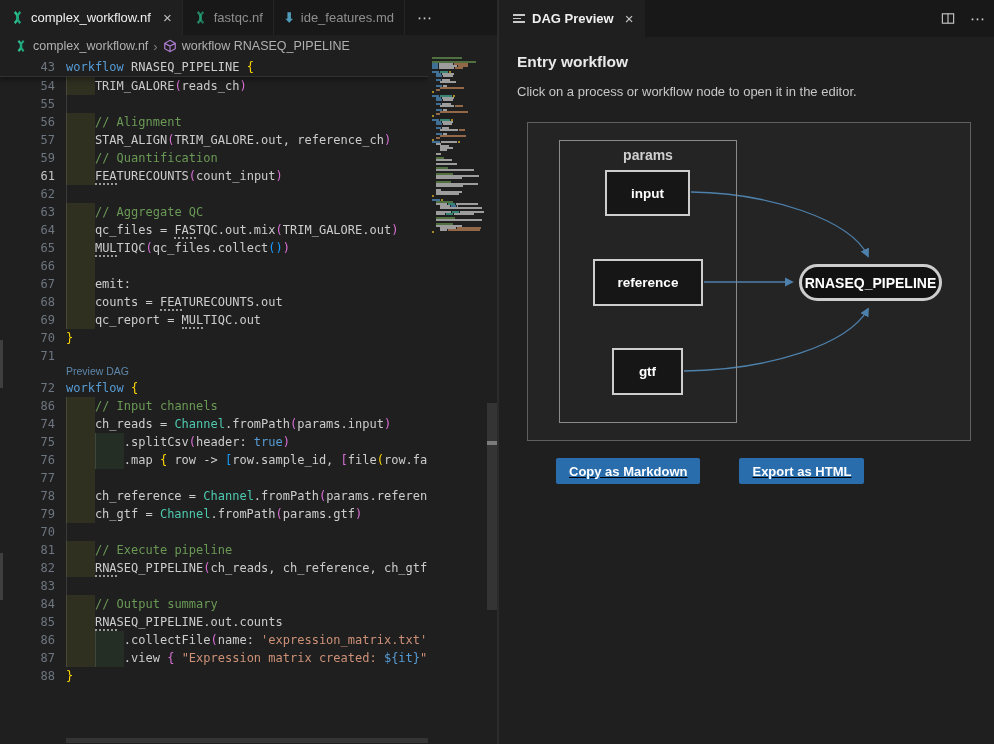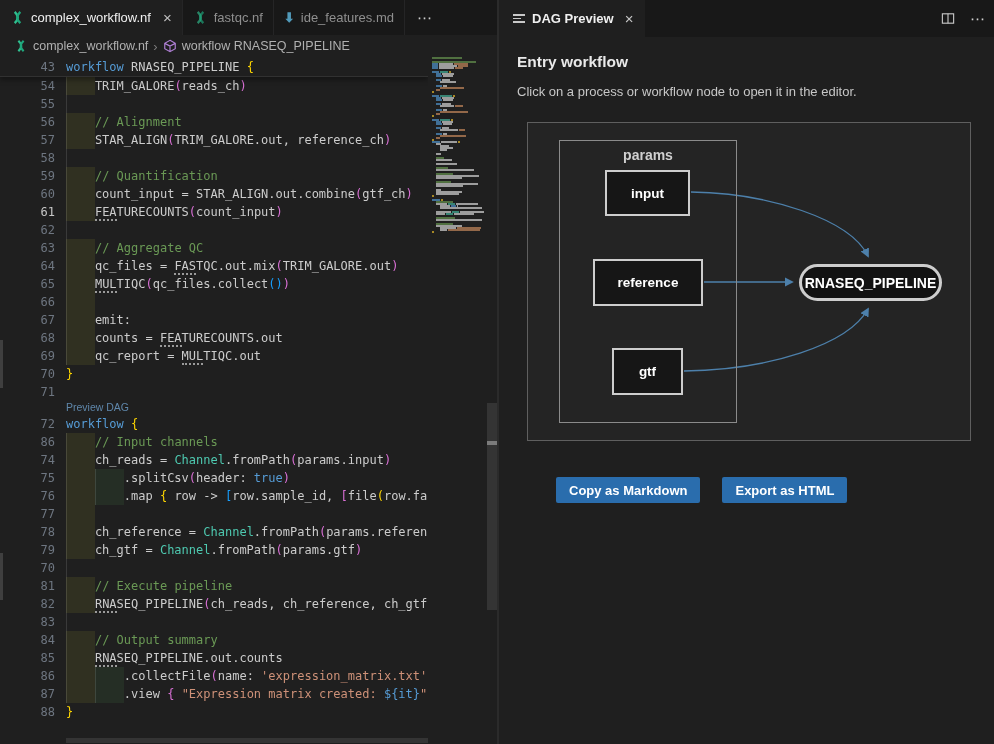--- a/index.html
+++ b/index.html
@@ -64,21 +64,21 @@
   .cluster-label { position:absolute; top:6px; left:0; width:100%; text-align:center;
                    font-size:14px; font-weight:700; color:#cfcfcf; }
   .dnode { position:absolute; background:#161616; border:2px solid #cdcdcd; color:#ffffff;
            display:flex; align-items:center; justify-content:center; font-size:13.5px; font-weight:600; cursor:pointer; }
   .n-input { left:77px; top:47px; width:85px; height:46px; }
   .n-reference { left:65px; top:136px; width:110px; height:47px; }
   .n-gtf { left:84px; top:225px; width:71px; height:47px; }
   .n-pill { left:271px; top:141px; width:143px; height:37px; border-width:3px; border-radius:20px;
             background:#121212; font-size:14px; }
   .edges { position:absolute; left:0; top:0; width:444px; height:319px; pointer-events:none; }
-  .btnrow { margin:36px 0 0 39px; display:flex; gap:22px; }
+  .btnrow { margin:17px 0 0 39px; display:flex; gap:39px;text-decoration:underline; }
   .btn { background:#2a6dad; color:#ffffff; border:none; font-size:13px; font-weight:600;
          padding:5px 13px; height:26px; border-radius:2px; cursor:pointer;
          font-family:"Liberation Sans", sans-serif; }
 </style>
 </head>
 <body>
 
 <div class="wb">
 
   <div class="editor-col">
@@ -120,23 +120,21 @@
     </div>
 
     <div class="editor">
       <div class="code-area">
         <div class="sticky"><span class="gut">43</span><span class="c-b">workflow</span><span class="c-w"> RNASEQ_PIPELINE </span><span class="c-y">{</span></div>
         <div class="lines">
             <div class="line"><span class="gut">54</span><span class="guide" style="left: 66px;"></span><span class="tint0"></span><span class="c-w">    TRIM_GALORE</span><span class="c-p">(</span><span class="c-w">reads_ch</span><span class="c-p">)</span></div>
             <div class="line"><span class="gut">55</span><span class="guide" style="left: 66px;"></span></div>
             <div class="line"><span class="gut">56</span><span class="guide" style="left: 66px;"></span><span class="tint0"></span><span class="c-w">    </span><span class="c-g">// Alignment</span></div>
             <div class="line"><span class="gut">57</span><span class="guide" style="left: 66px;"></span><span class="tint0"></span><span class="c-w">    STAR_ALIGN</span><span class="c-p">(</span><span class="c-w">TRIM_GALORE.out, reference_ch</span><span class="c-p">)</span></div>
-            <div class="line"><span class="gut">58</span><span class="guide" style="left: 66px;"></span></div>
             <div class="line"><span class="gut">59</span><span class="guide" style="left: 66px;"></span><span class="tint0"></span><span class="c-w">    </span><span class="c-g">// Quantification</span></div>
-            <div class="line"><span class="gut">60</span><span class="guide" style="left: 66px;"></span><span class="tint0"></span><span class="c-w">    count_input = STAR_ALIGN.out.combine</span><span class="c-p">(</span><span class="c-w">gtf_ch</span><span class="c-p">)</span></div>
             <div class="line active"><span class="gut">61</span><span class="guide" style="left: 66px;"></span><span class="tint0"></span><span class="c-w">    </span><span class="c-w u">FEA</span><span class="c-w">TURECOUNTS</span><span class="c-p">(</span><span class="c-w">count_input</span><span class="c-p">)</span></div>
             <div class="line"><span class="gut">62</span><span class="guide" style="left: 66px;"></span></div>
             <div class="line"><span class="gut">63</span><span class="guide" style="left: 66px;"></span><span class="tint0"></span><span class="c-w">    </span><span class="c-g">// Aggregate QC</span></div>
             <div class="line"><span class="gut">64</span><span class="guide" style="left: 66px;"></span><span class="tint0"></span><span class="c-w">    qc_files = </span><span class="c-w u">FAS</span><span class="c-w">TQC.out.mix</span><span class="c-p">(</span><span class="c-w">TRIM_GALORE.out</span><span class="c-p">)</span></div>
             <div class="line"><span class="gut">65</span><span class="guide" style="left: 66px;"></span><span class="tint0"></span><span class="c-w">    </span><span class="c-w u">MUL</span><span class="c-w">TIQC</span><span class="c-p">(</span><span class="c-w">qc_files.collect</span><span class="c-bb">()</span><span class="c-p">)</span></div>
             <div class="line"><span class="gut">66</span><span class="guide" style="left: 66px;"></span><span class="tint0"></span></div>
             <div class="line"><span class="gut">67</span><span class="guide" style="left: 66px;"></span><span class="tint0"></span><span class="c-w">    emit:</span></div>
             <div class="line"><span class="gut">68</span><span class="guide" style="left: 66px;"></span><span class="tint0"></span><span class="c-w">    counts = </span><span class="c-w u">FEA</span><span class="c-w">TURECOUNTS.out</span></div>
             <div class="line"><span class="gut">69</span><span class="guide" style="left: 66px;"></span><span class="tint0"></span><span class="c-w">    qc_report = </span><span class="c-w u">MUL</span><span class="c-w">TIQC.out</span></div>
             <div class="line"><span class="gut">70</span><span class="c-y">}</span></div>

